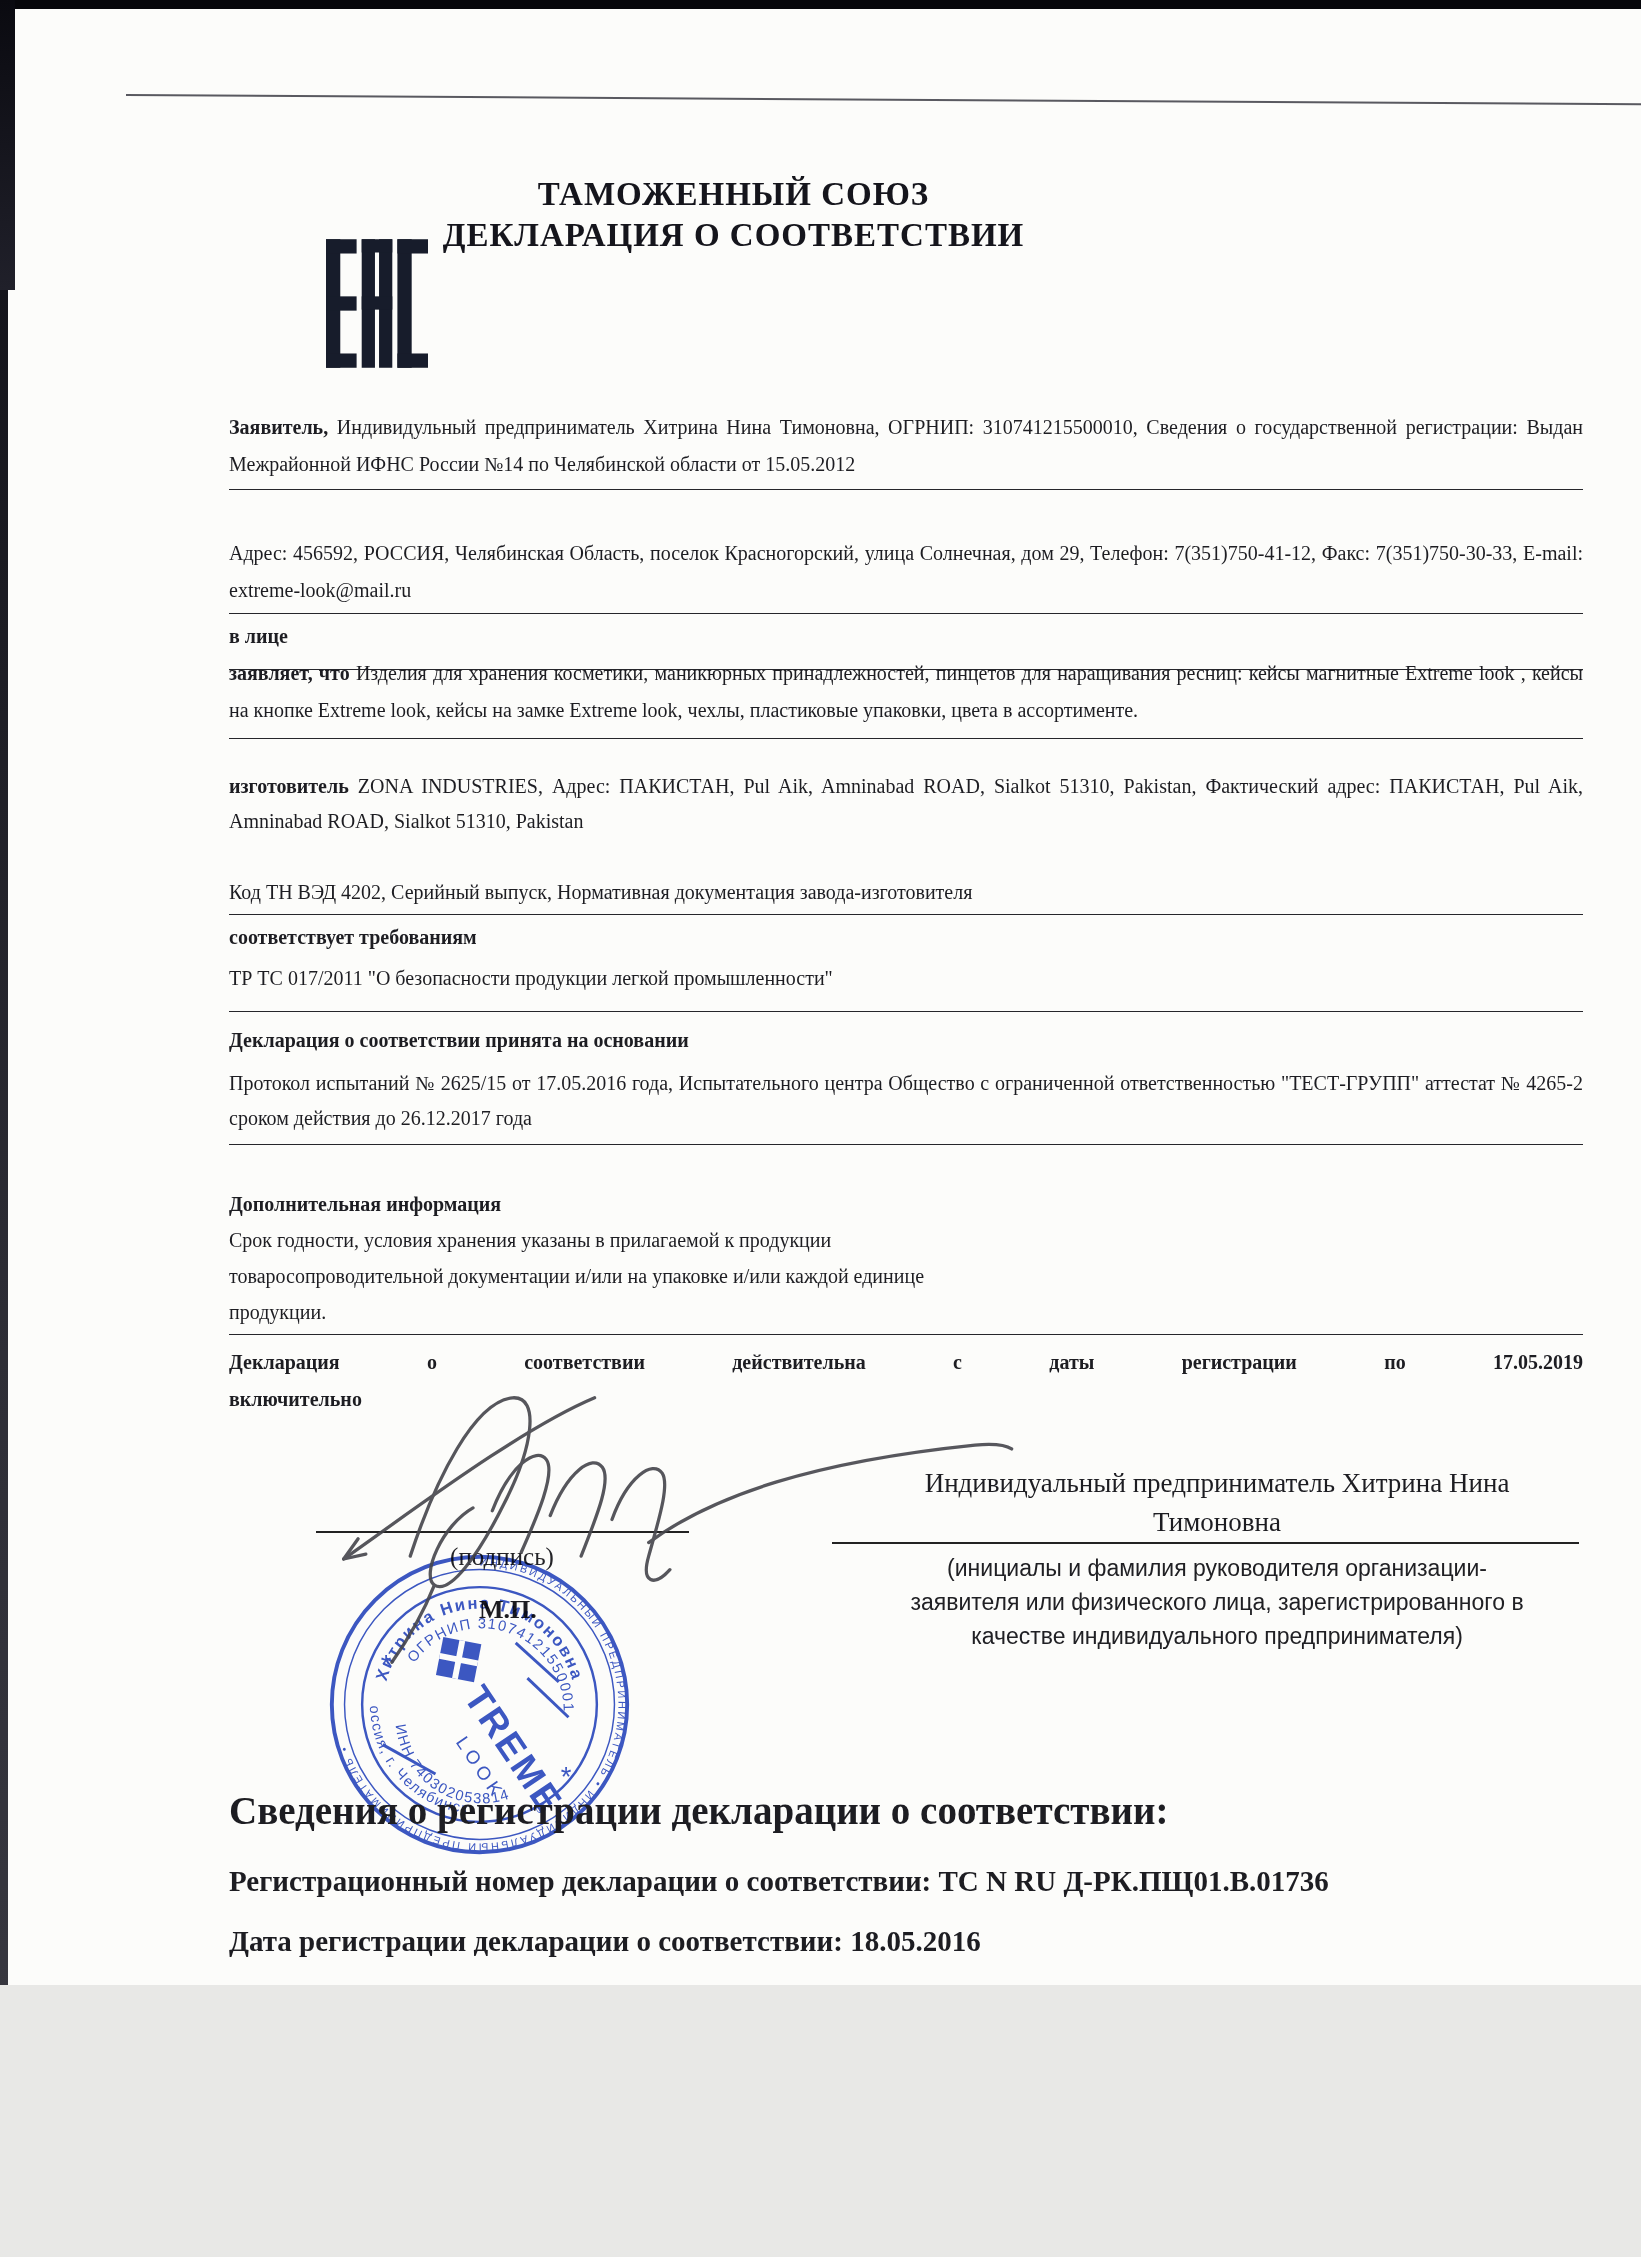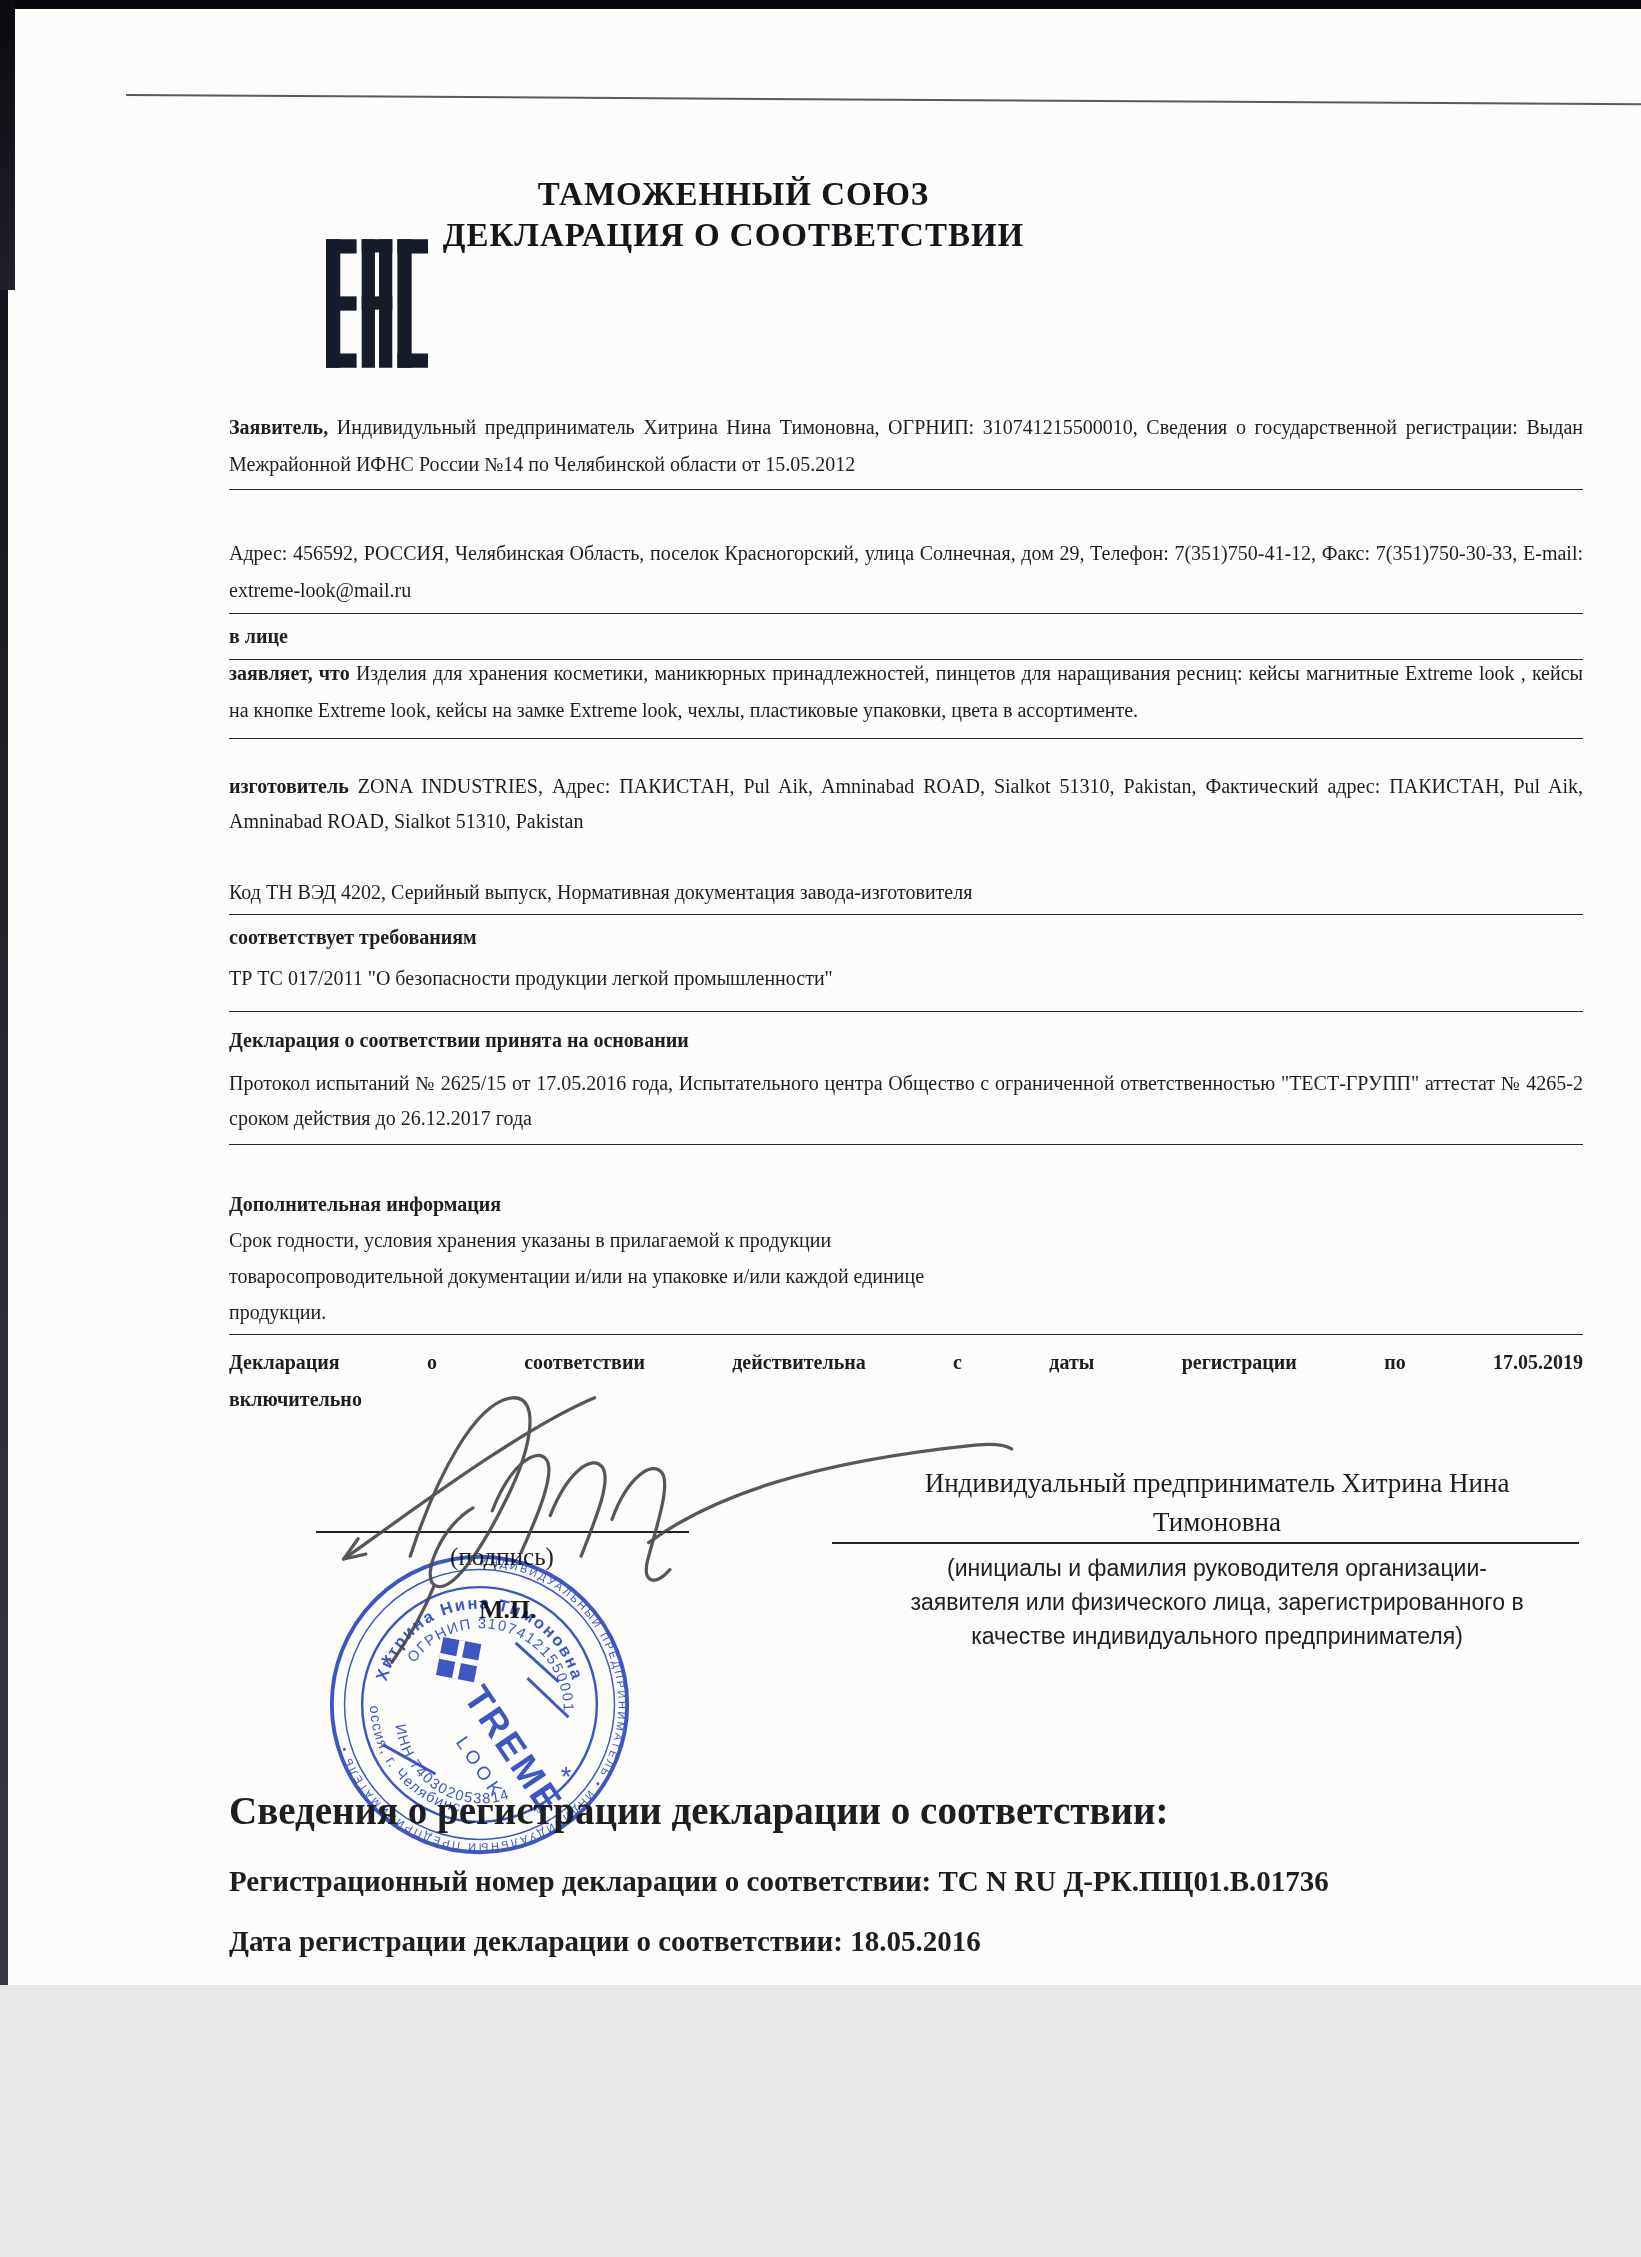--- a/index.html
+++ b/index.html
@@ -75,21 +75,21 @@
   </div>
 
   <div class="sec rule" style="top:409px;padding-bottom:5.8px;">
     <span class="b">Заявитель,</span><span> Индивидульный предприниматель Хитрина Нина Тимоновна, ОГРНИП: 310741215500010, Сведения о государственной регистрации: Выдан Межрайонной ИФНС России №14 по Челябинской области от 15.05.2012</span>
   </div>
 
   <div class="sec rule" style="top:535px;padding-bottom:3.9px;">
     <span>Адрес: 456592, РОССИЯ, Челябинская Область, поселок Красногорский, улица Солнечная, дом 29, Телефон: 7(351)750-41-12, Факс: 7(351)750-30-33, E-mail: extreme-look@mail.ru</span>
   </div>
 
-  <div class="sec rule b" style="top:618px;padding-bottom:4px;text-align:left;">
+  <div class="sec rule b" style="top:618px;padding-bottom:14px;text-align:left;">
     <span>в лице</span>
   </div>
 
   <div class="sec rule" style="top:655px;padding-bottom:9px;">
     <span class="b">заявляет, что</span><span> Изделия для хранения косметики, маникюрных принадлежностей, пинцетов для наращивания ресниц: кейсы магнитные Extreme look , кейсы на кнопке Extreme look, кейсы на замке Extreme look, чехлы, пластиковые упаковки, цвета в ассортименте.</span>
   </div>
 
   <div class="sec tight" style="top:769px;">
     <span class="b">изготовитель</span><span> ZONA INDUSTRIES, Адрес: ПАКИСТАН, Pul Aik, Amninabad ROAD, Sialkot 51310, Pakistan, Фактический адрес: ПАКИСТАН, Pul Aik, Amninabad ROAD, Sialkot 51310, Pakistan</span>
   </div>

